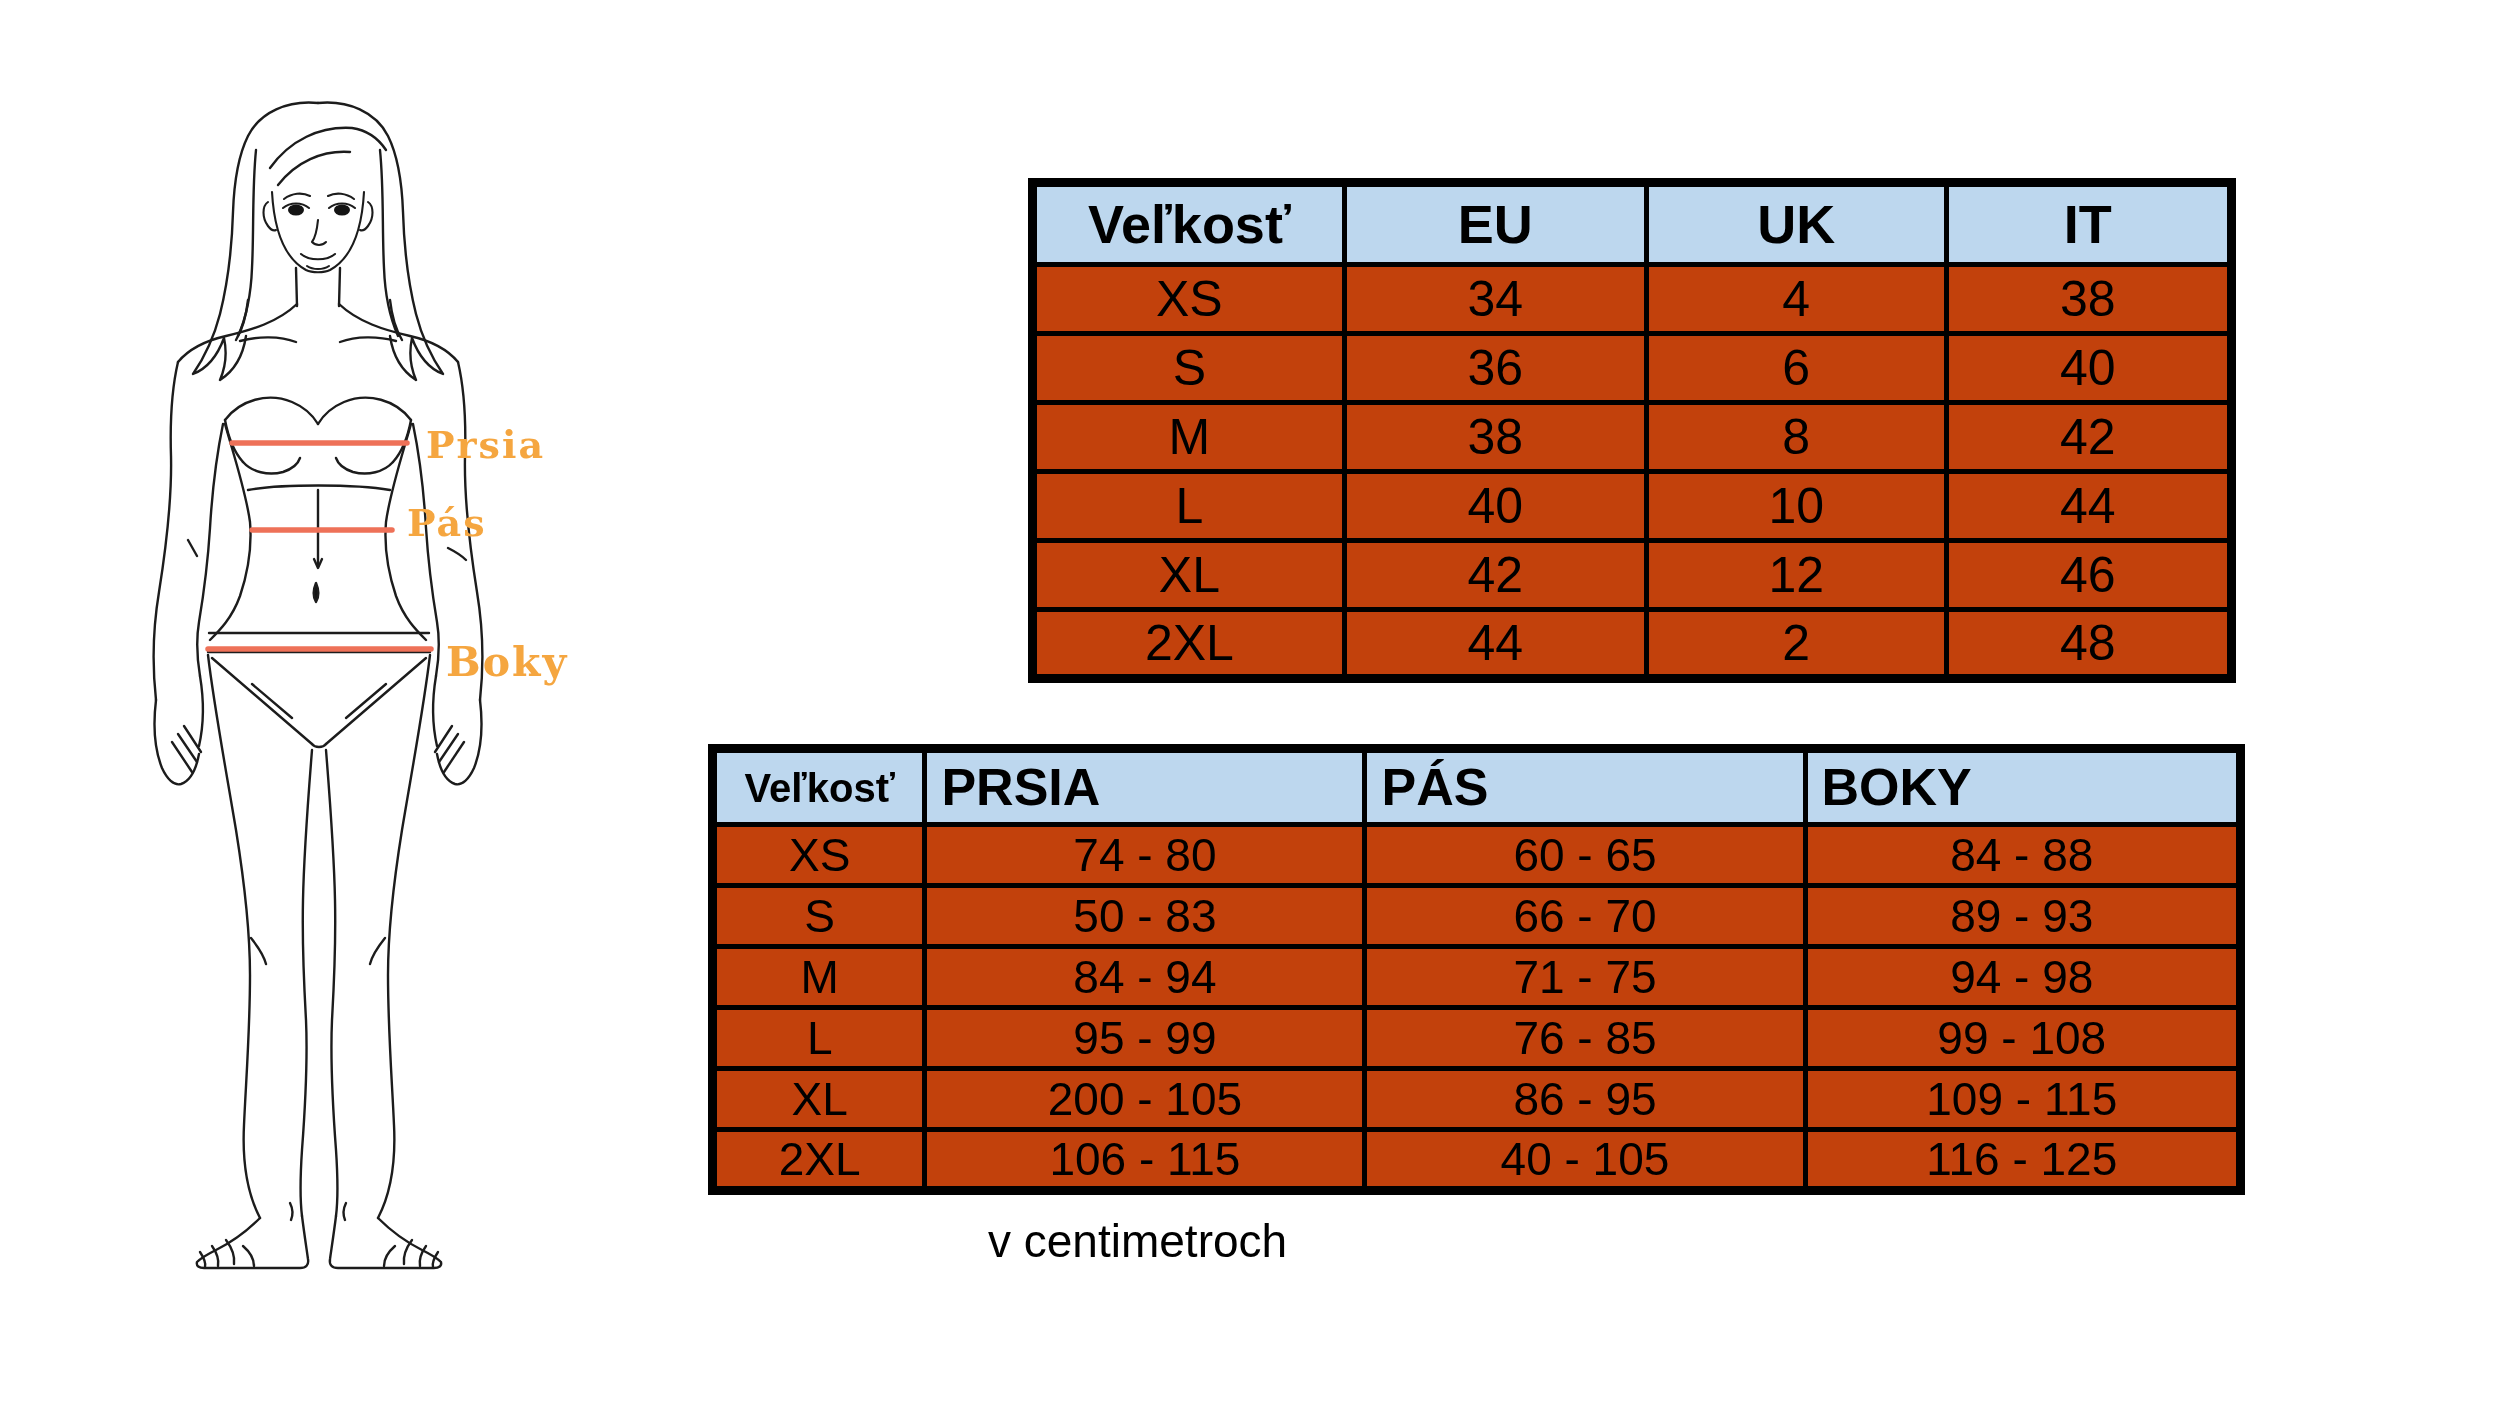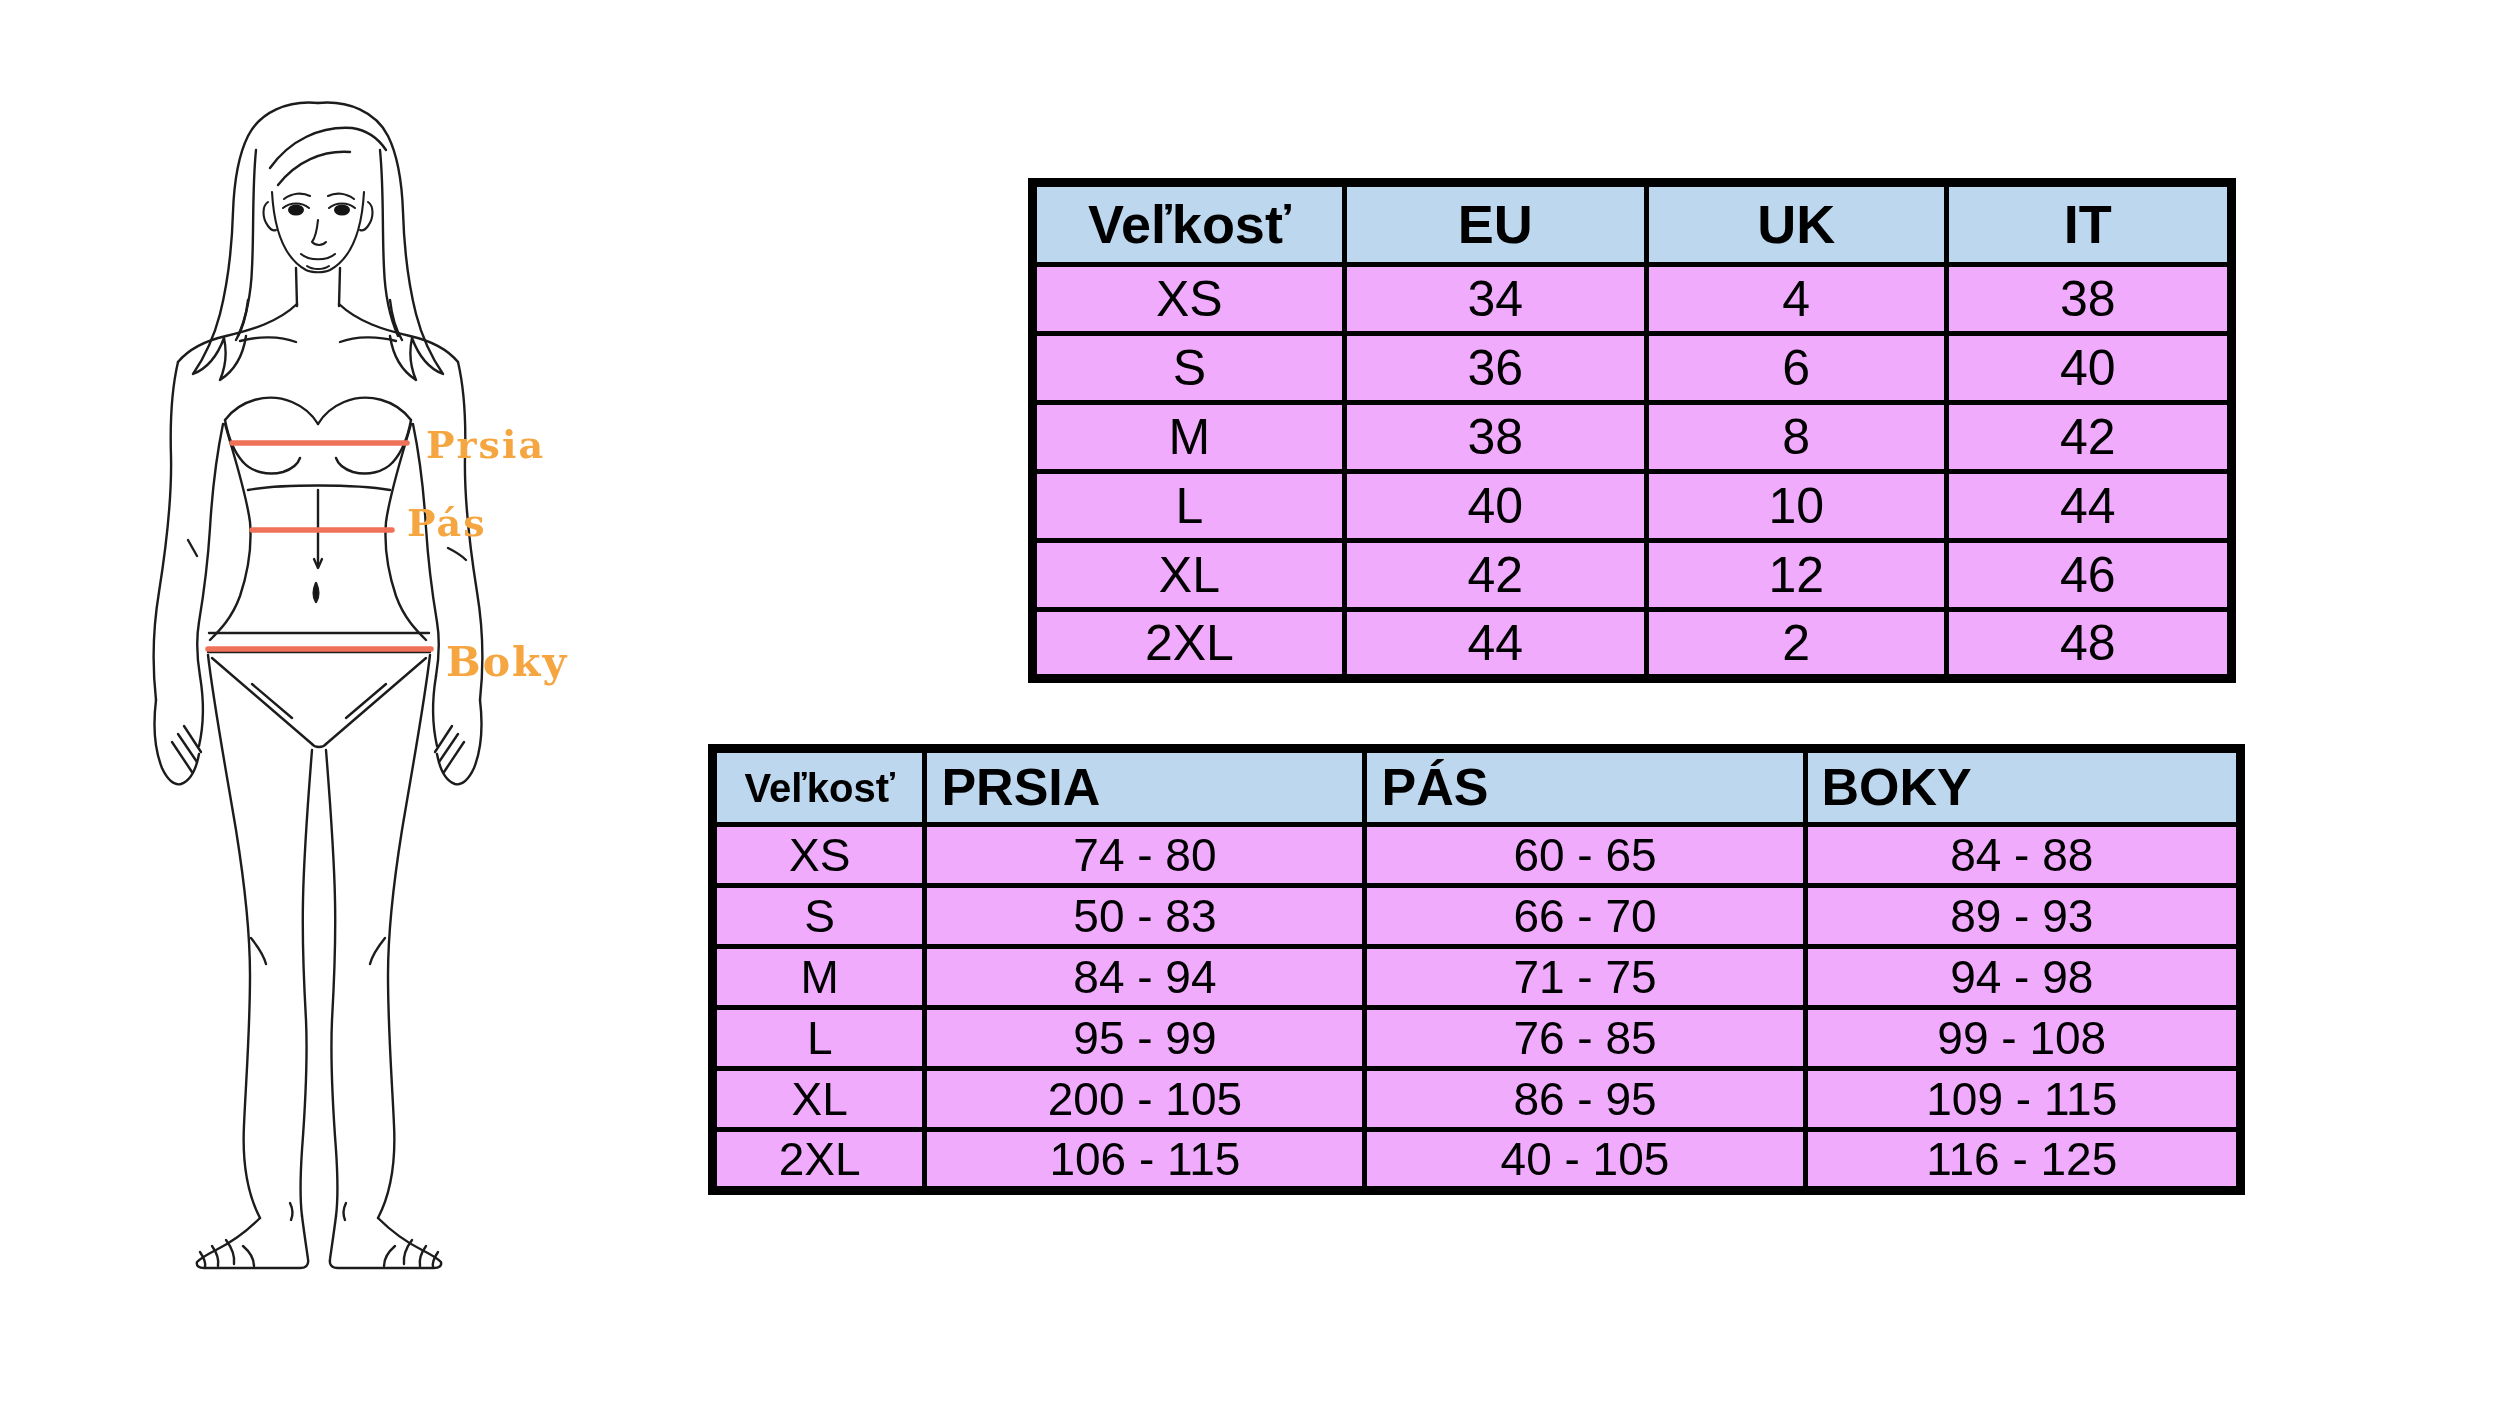--- a/index.html
+++ b/index.html
@@ -10,21 +10,21 @@
   
   .figure-svg{position:absolute;left:0;top:0;width:660px;height:1406px;}
   .fig-label{
     position:absolute;font-family:"DejaVu Serif",serif;font-weight:700;
     color:#F5A640;letter-spacing:2px;white-space:nowrap;
   }
   .fig-label.bust{left:426px;top:422px;font-size:38px;}
   .fig-label.waist{left:407px;top:500px;font-size:38px;}
   .fig-label.hips{left:446px;top:638px;font-size:41px;}
   
-  table{position:absolute;border-collapse:collapse;table-layout:fixed;background:#f0abfc;}
+  table{position:absolute;border-collapse:collapse;table-layout:fixed;background:#c2410c;}
   th,td{
     border:5px solid #000;text-align:center;vertical-align:middle;
     padding:0;line-height:1.05;overflow:hidden;white-space:nowrap;
   }
   thead th{background:#BDD7EE;font-weight:700;}
   #conv-table{left:1028px;top:178px;width:1208px;border:9px solid #000;}
   #conv-table thead tr{height:82px;}
   #conv-table tbody tr{height:69px;}
   #conv-table th{font-size:54px;}
   #conv-table td{font-size:50px;}
@@ -264,14 +264,15 @@
       </tr>
       <tr>
         <td>2XL</td>
         <td>106 - 115</td>
         <td>40 - 105</td>
         <td>116 - 125</td>
       </tr>
     </tbody>
   </table>
 
+  <div class="caption">v centimetroch</div>
 
 </div>
 
 </body></html>

